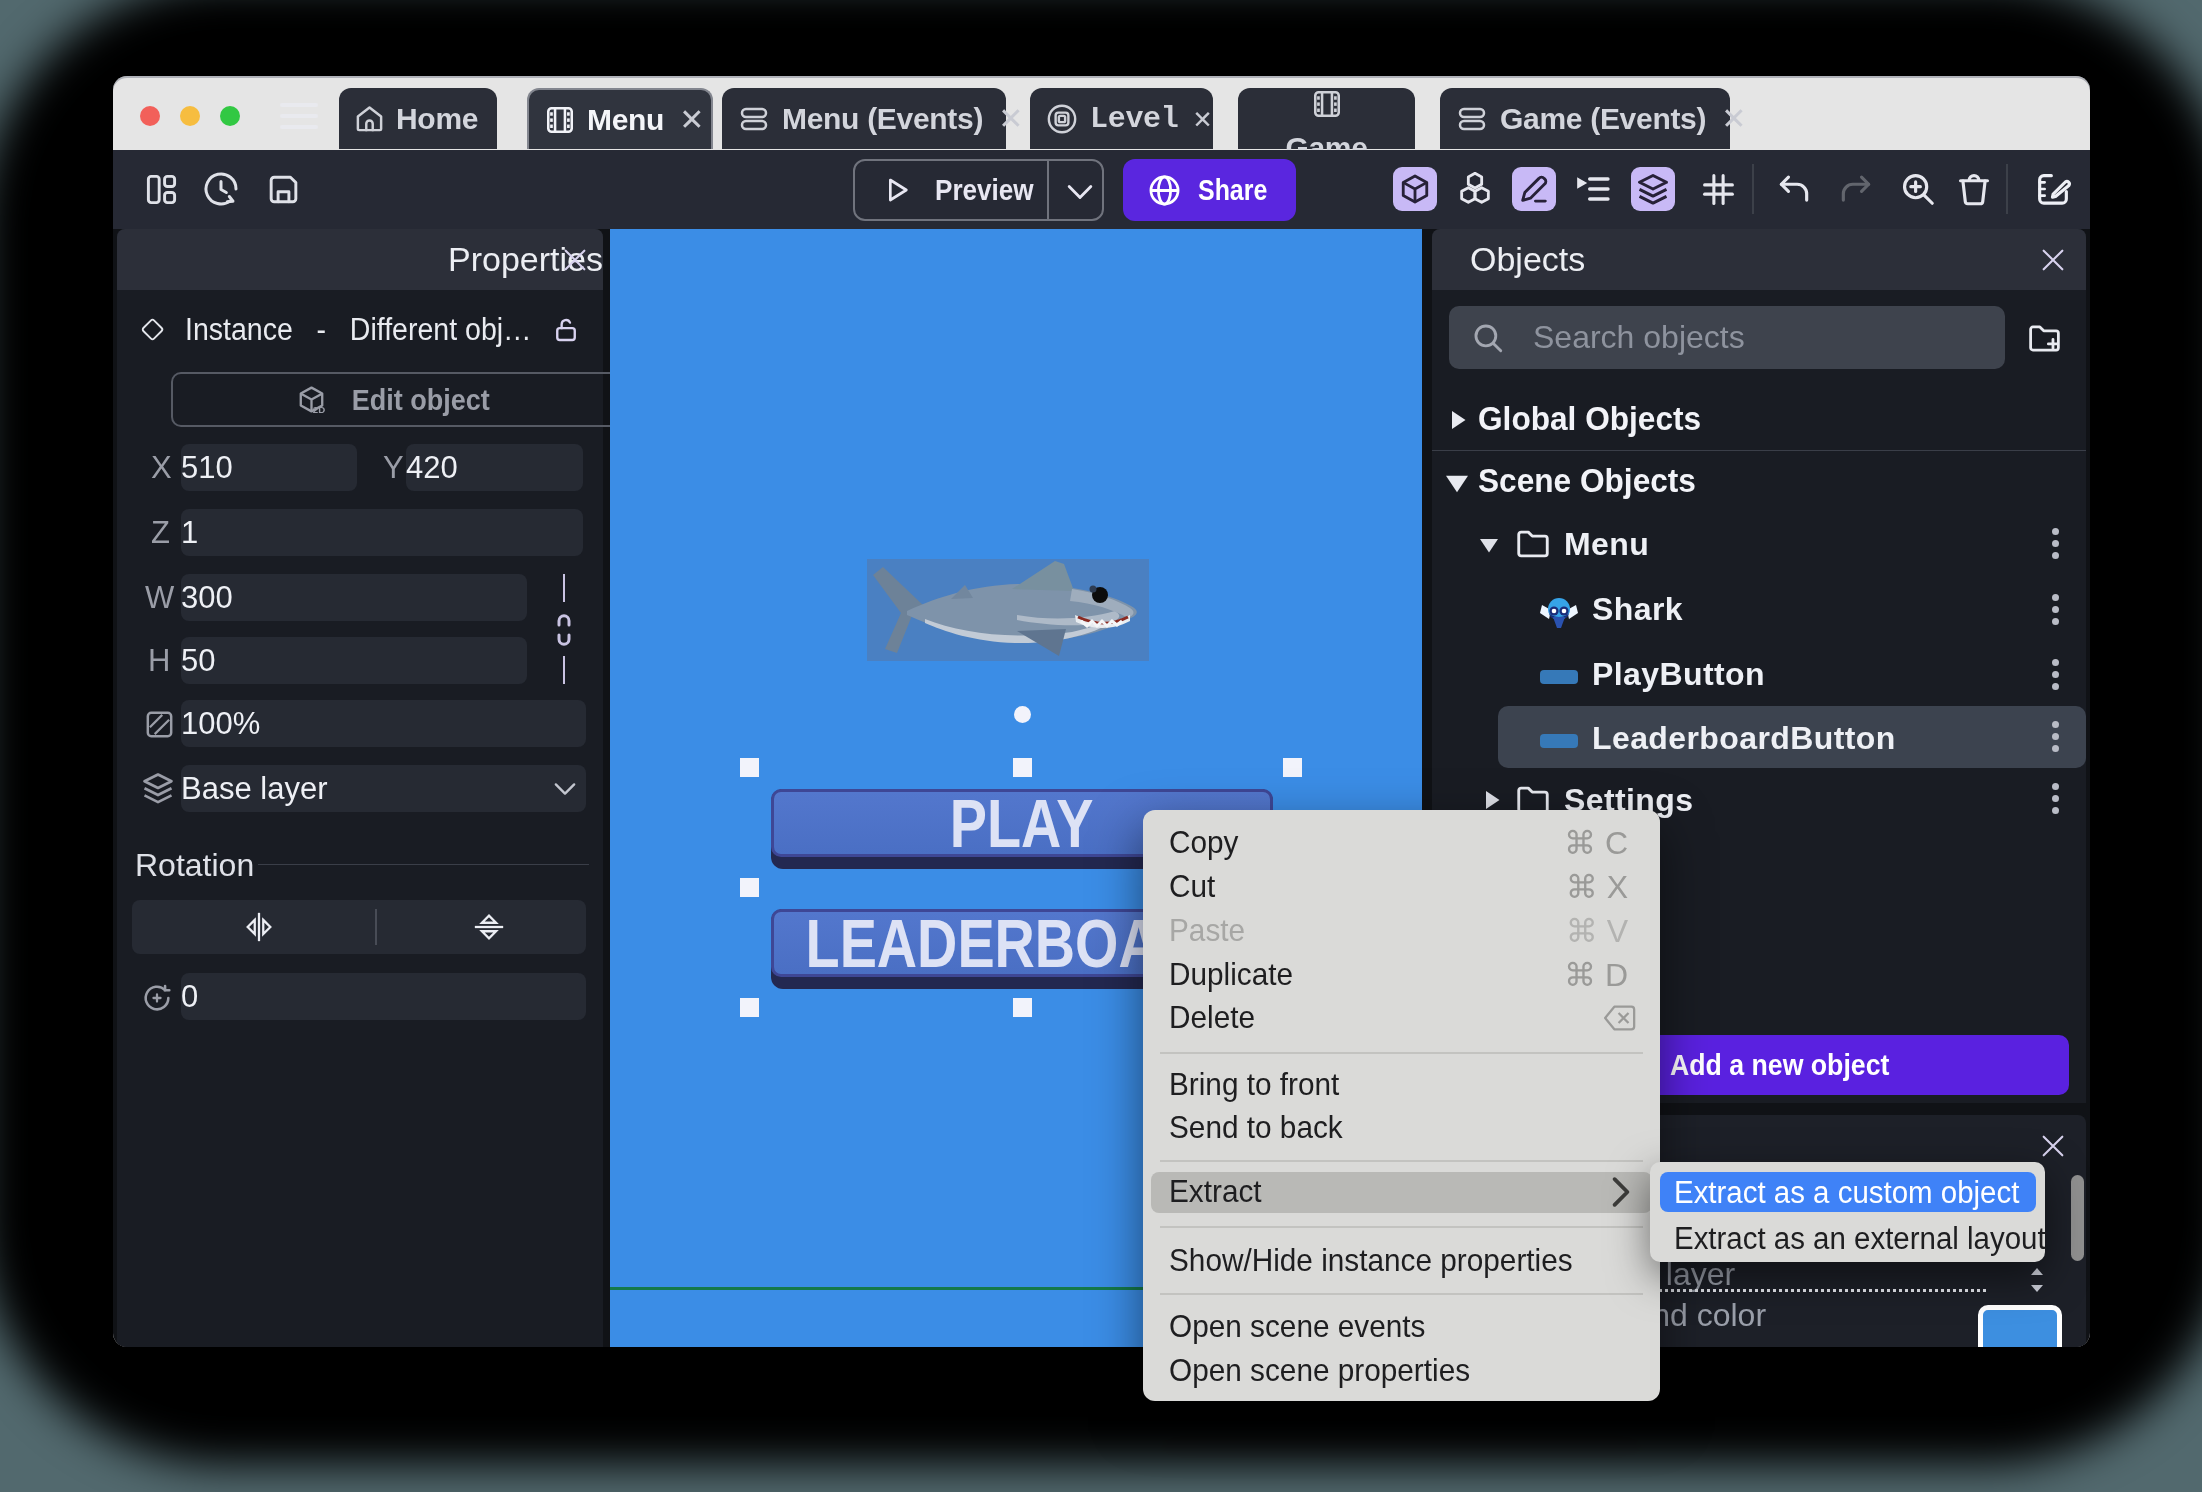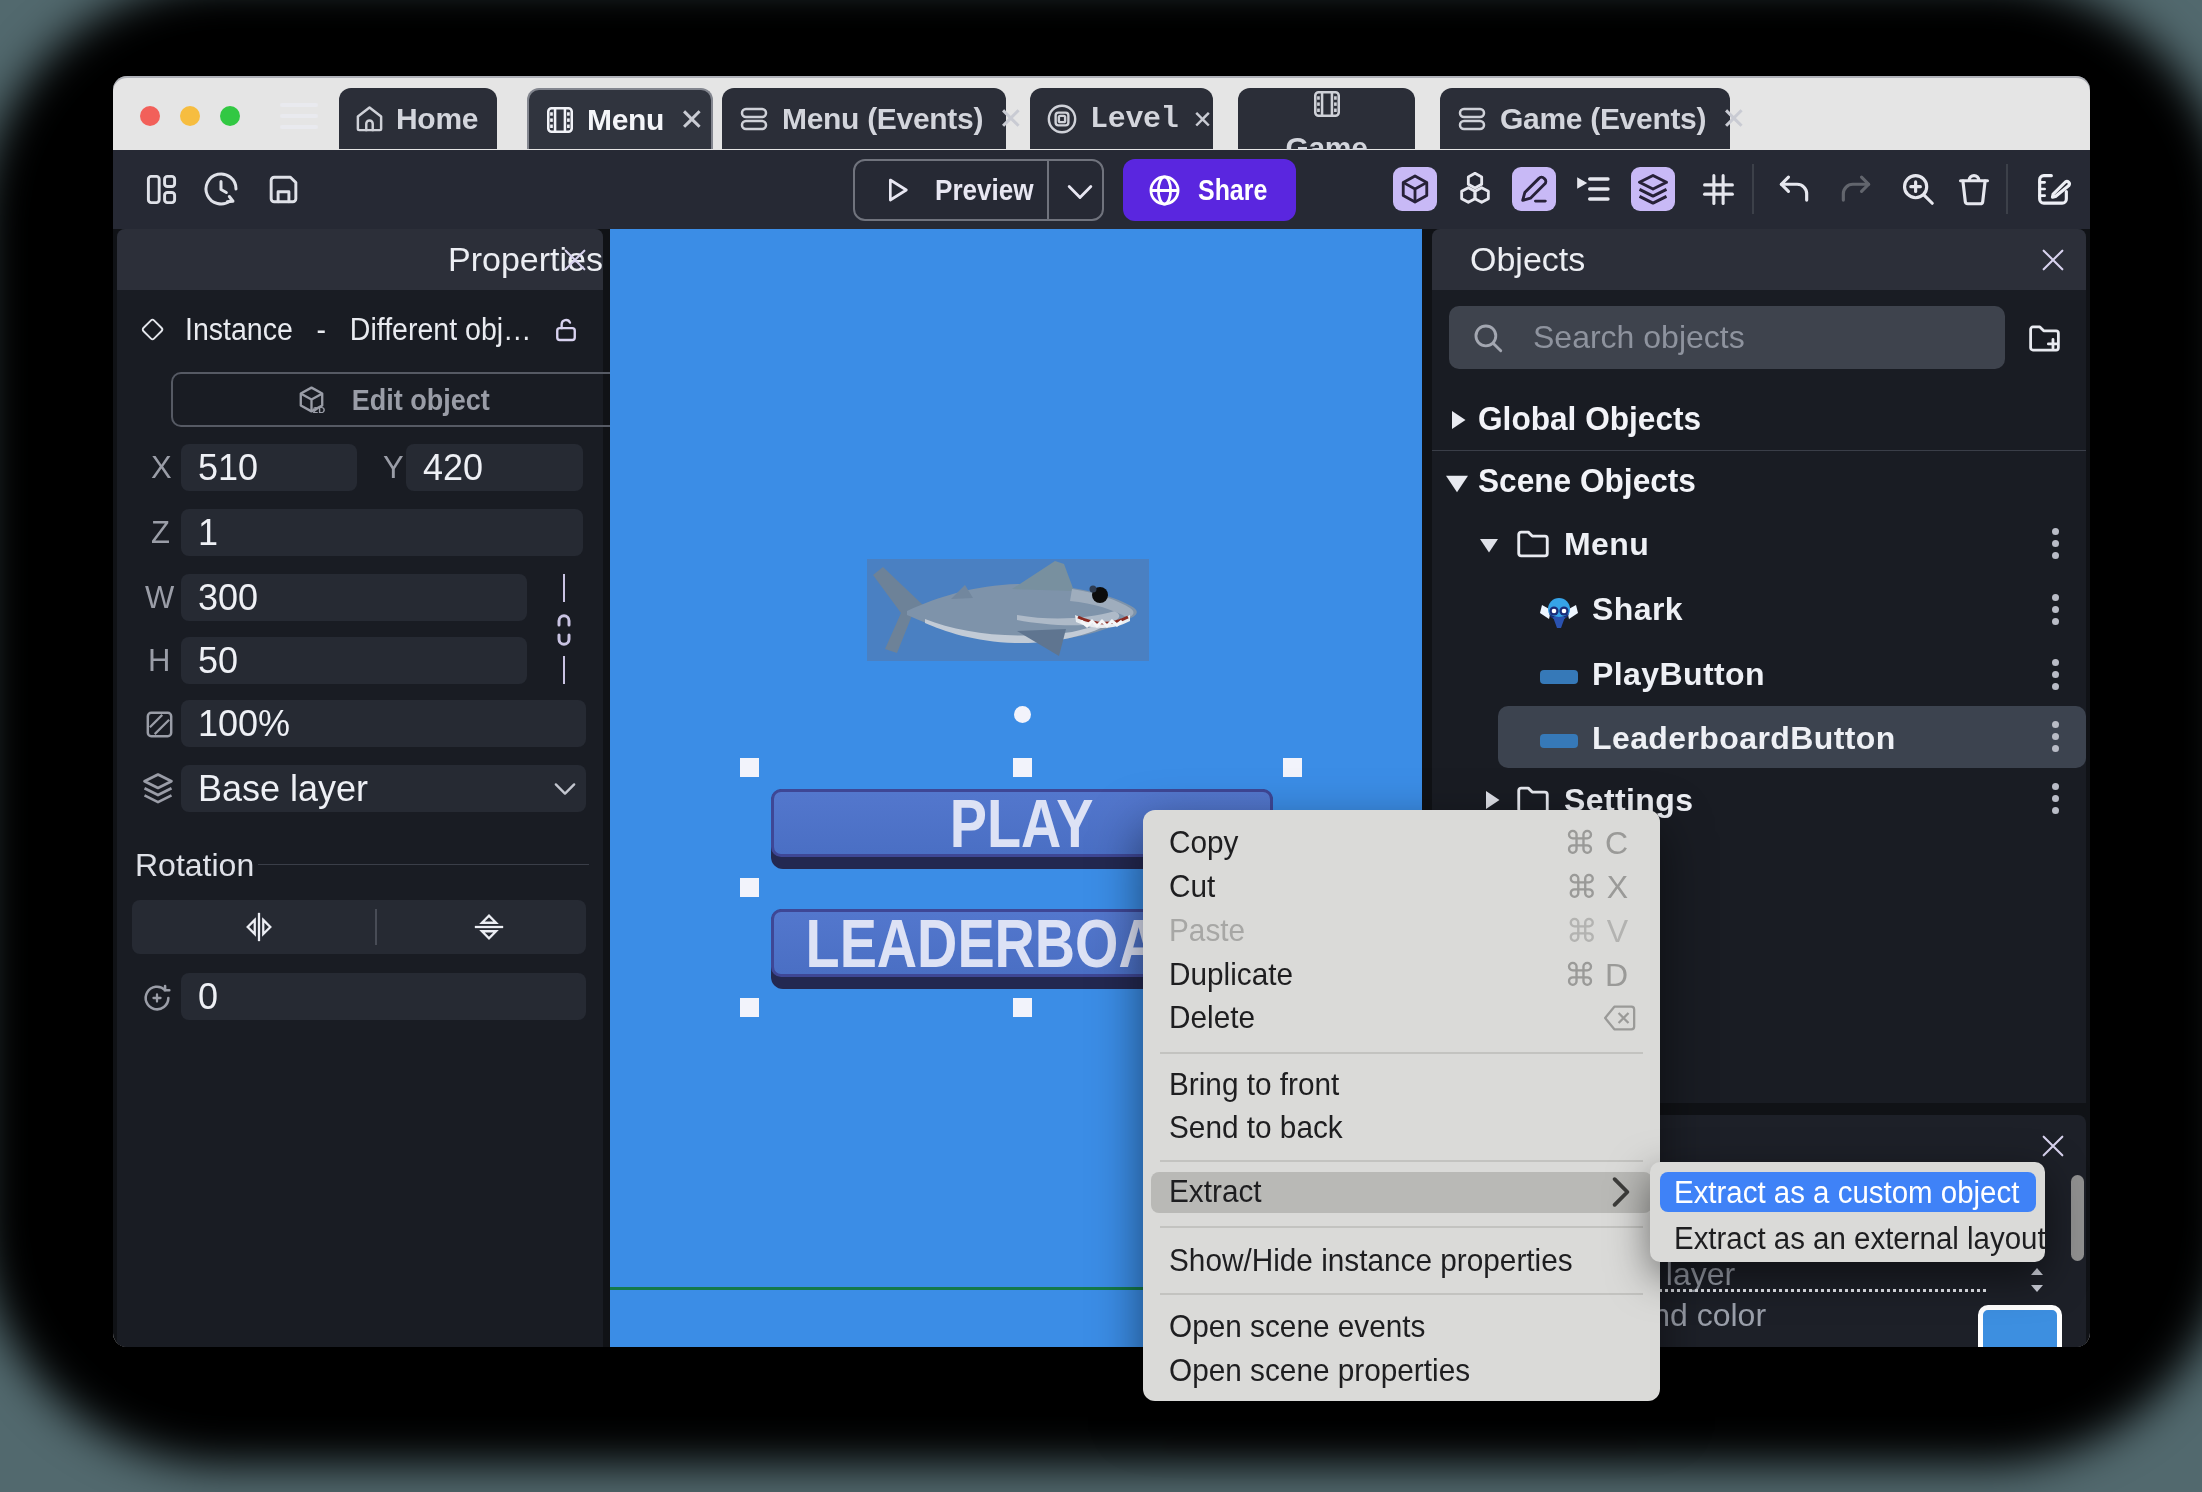--- a/index.html
+++ b/index.html
@@ -16,22 +16,22 @@
     display:flex; align-items:center; gap:11px; padding:0 15px; white-space:nowrap; }
   .tab svg, .tab span { flex-shrink:0; }
   .tabactive { background:#30343e; border:2px solid #83868f; border-bottom:none; }
   .tclose { color:#c9cbd3; font-size:30px; font-weight:400; margin-left:4px; }
   .tbico { position:absolute; top:17px; width:44px; height:44px; display:flex; align-items:center; justify-content:center; }
   .tbsel { position:absolute; top:17px; width:44px; height:44px; background:#c8b9f6; border-radius:9px; display:flex; align-items:center; justify-content:center; }
   .phead { background:#2c2f39; border-radius:8px 8px 0 0; display:flex; align-items:center;
     color:#eceef3; font-size:34px; font-weight:400; }
   .rowtext { color:#e9ebf0; font-size:31px; }
   .plabel { color:#9a9da7; font-size:31px; }
-  .pinput { height:47px; background:#262a33; border-radius:8px; color:#eef0f5; font-size:36px;
-    padding-left:17px; display:flex; align-items:center; font-weight:400; }
+  .pinput { height:47px; background:#262a33; border-radius:8px; color:#eef0f5; font-size:31px;
+    display:flex; align-items:center; font-weight:400; }
   .gbtn { width:502px; height:80px; background:#232850; border-radius:12px; }
   .gbtnface { width:502px; height:68px; background:linear-gradient(#5377cd,#4a6fc4);
     border:3px solid #3e4796; border-radius:10px; display:flex; align-items:center; justify-content:center; }
   .gbtnface span { color:#dde2f5; font-size:68px; font-weight:700; transform:scaleX(0.82); letter-spacing:0px; white-space:nowrap; }
   .hdl { width:19px; height:19px; background:#f2f3fb; }
   .hrot { width:17px; height:17px; background:#f2f3fb; border-radius:50%; }
   .sechead { color:#f2f3f8; font-size:34px; font-weight:700; transform:scaleX(0.93); transform-origin:left; }
   .objtext { color:#eef0f5; font-size:32px; font-weight:700; letter-spacing:0.4px; }
   .vdots i { display:block; width:7px; height:7px; border-radius:50%; background:#b9bcc6; margin:5px 0; }
   .mitem { position:absolute; left:26px; color:#1e1e20; font-size:32px; transform:scaleX(0.93); transform-origin:left; white-space:nowrap; }
@@ -456,20 +456,26 @@
         <i></i>
         <i></i>
         <i></i>
       </div>
     <div class="abs vdots" style="left:620px;top:549px;">
         <i></i>
         <i></i>
         <i></i>
       </div>
 
+    <div class="abs" style="left:33px;top:806px;width:604px;height:60px;background:#5a21e0;border-radius:10px;display:flex;align-items:center;justify-content:center;gap:16px;">
+      <svg width="28" height="28" viewBox="0 0 24 24" stroke="#fff" stroke-width="2.6" fill="none" stroke-linecap="round">
+          <path d="M12 4 V20 M4 12 H20"></path>
+        </svg>
+      <span style="color:#fff;font-size:29px;font-weight:700;transform:scaleX(0.92);transform-origin:left;white-space:nowrap;">Add a new object</span>
+    </div>
   </div>
 
   <div class="abs" style="left:1319px;top:1039px;width:654px;height:232px;background:#1d2028;border-radius:8px 8px 0 0;overflow:hidden;">
     <svg class="abs" style="left:607px;top:17px;" width="28" height="28" viewBox="0 0 24 24" stroke="#d8d2ee" stroke-width="1.8" fill="none" stroke-linecap="round">
         <path d="M4 4 L20 20 M20 4 L4 20"></path>
       </svg>
     <div class="abs" style="left:152px;top:141px;color:#9ba0ab;font-size:32px;">Base layer</div>
     <div class="abs" style="left:597px;top:152px;">
       <svg width="16" height="26" viewBox="0 0 16 26">
           <polygon points="8,1 14,8 2,8" fill="#cdd0da"></polygon>

